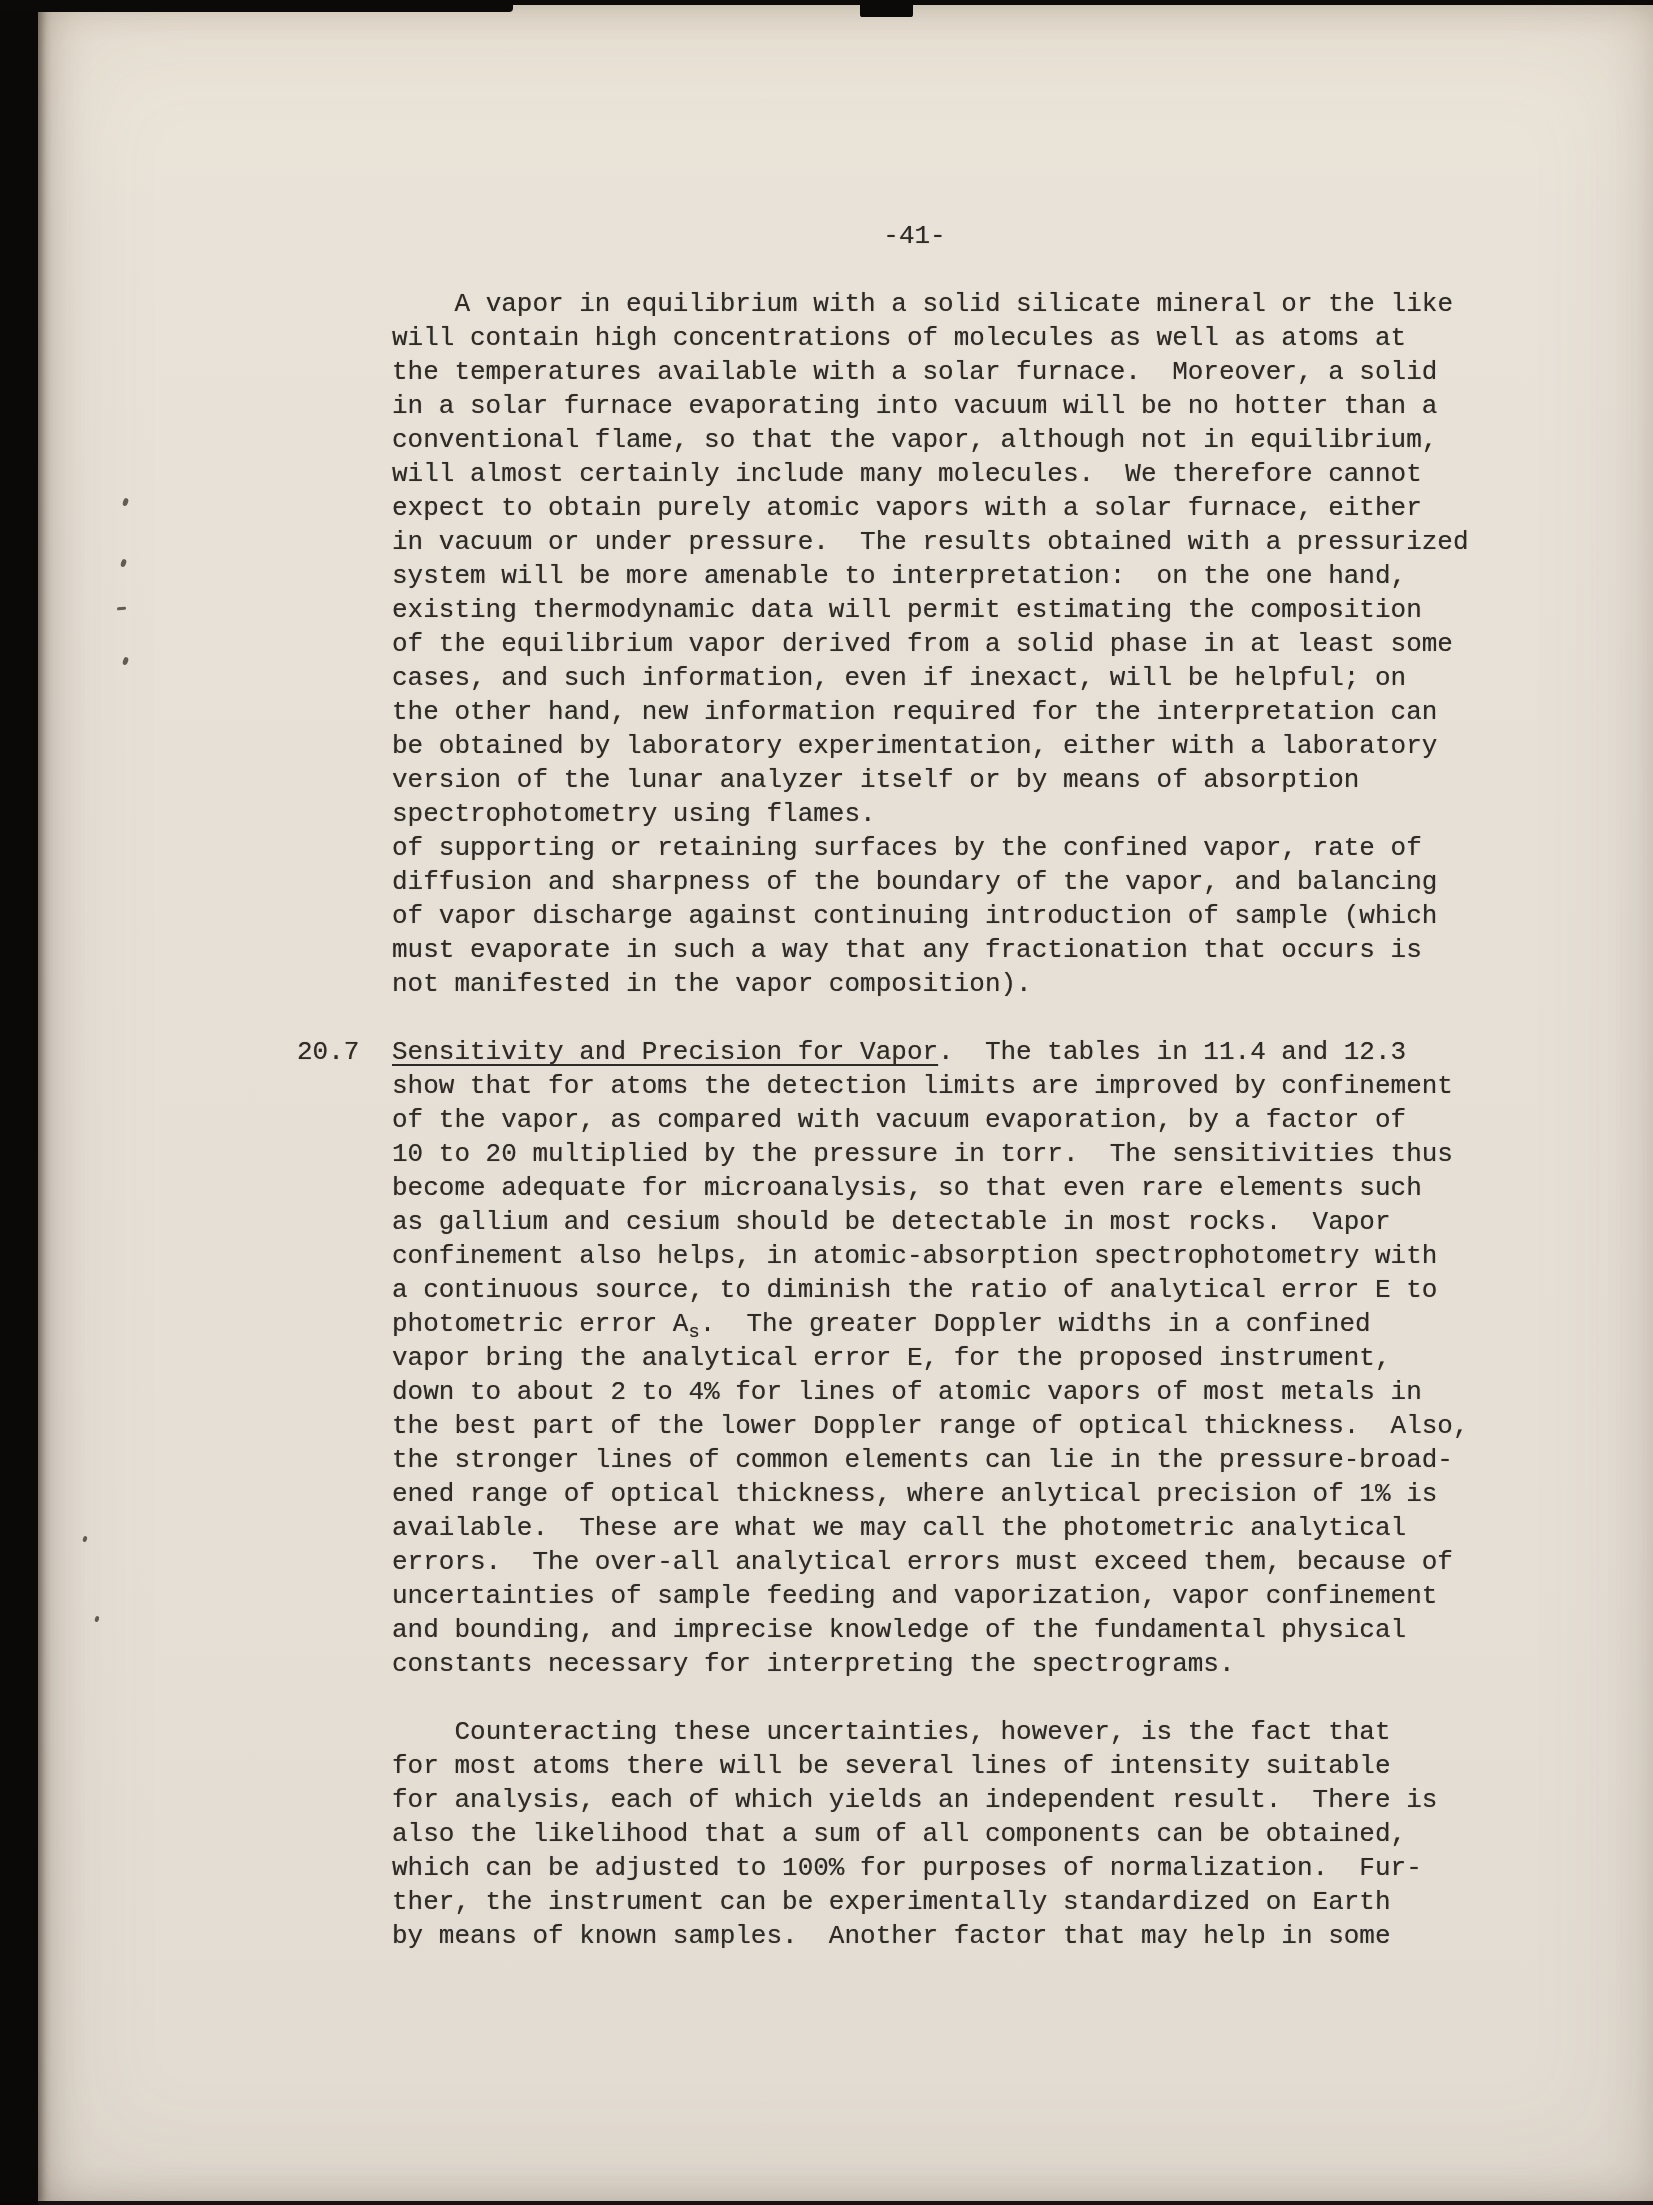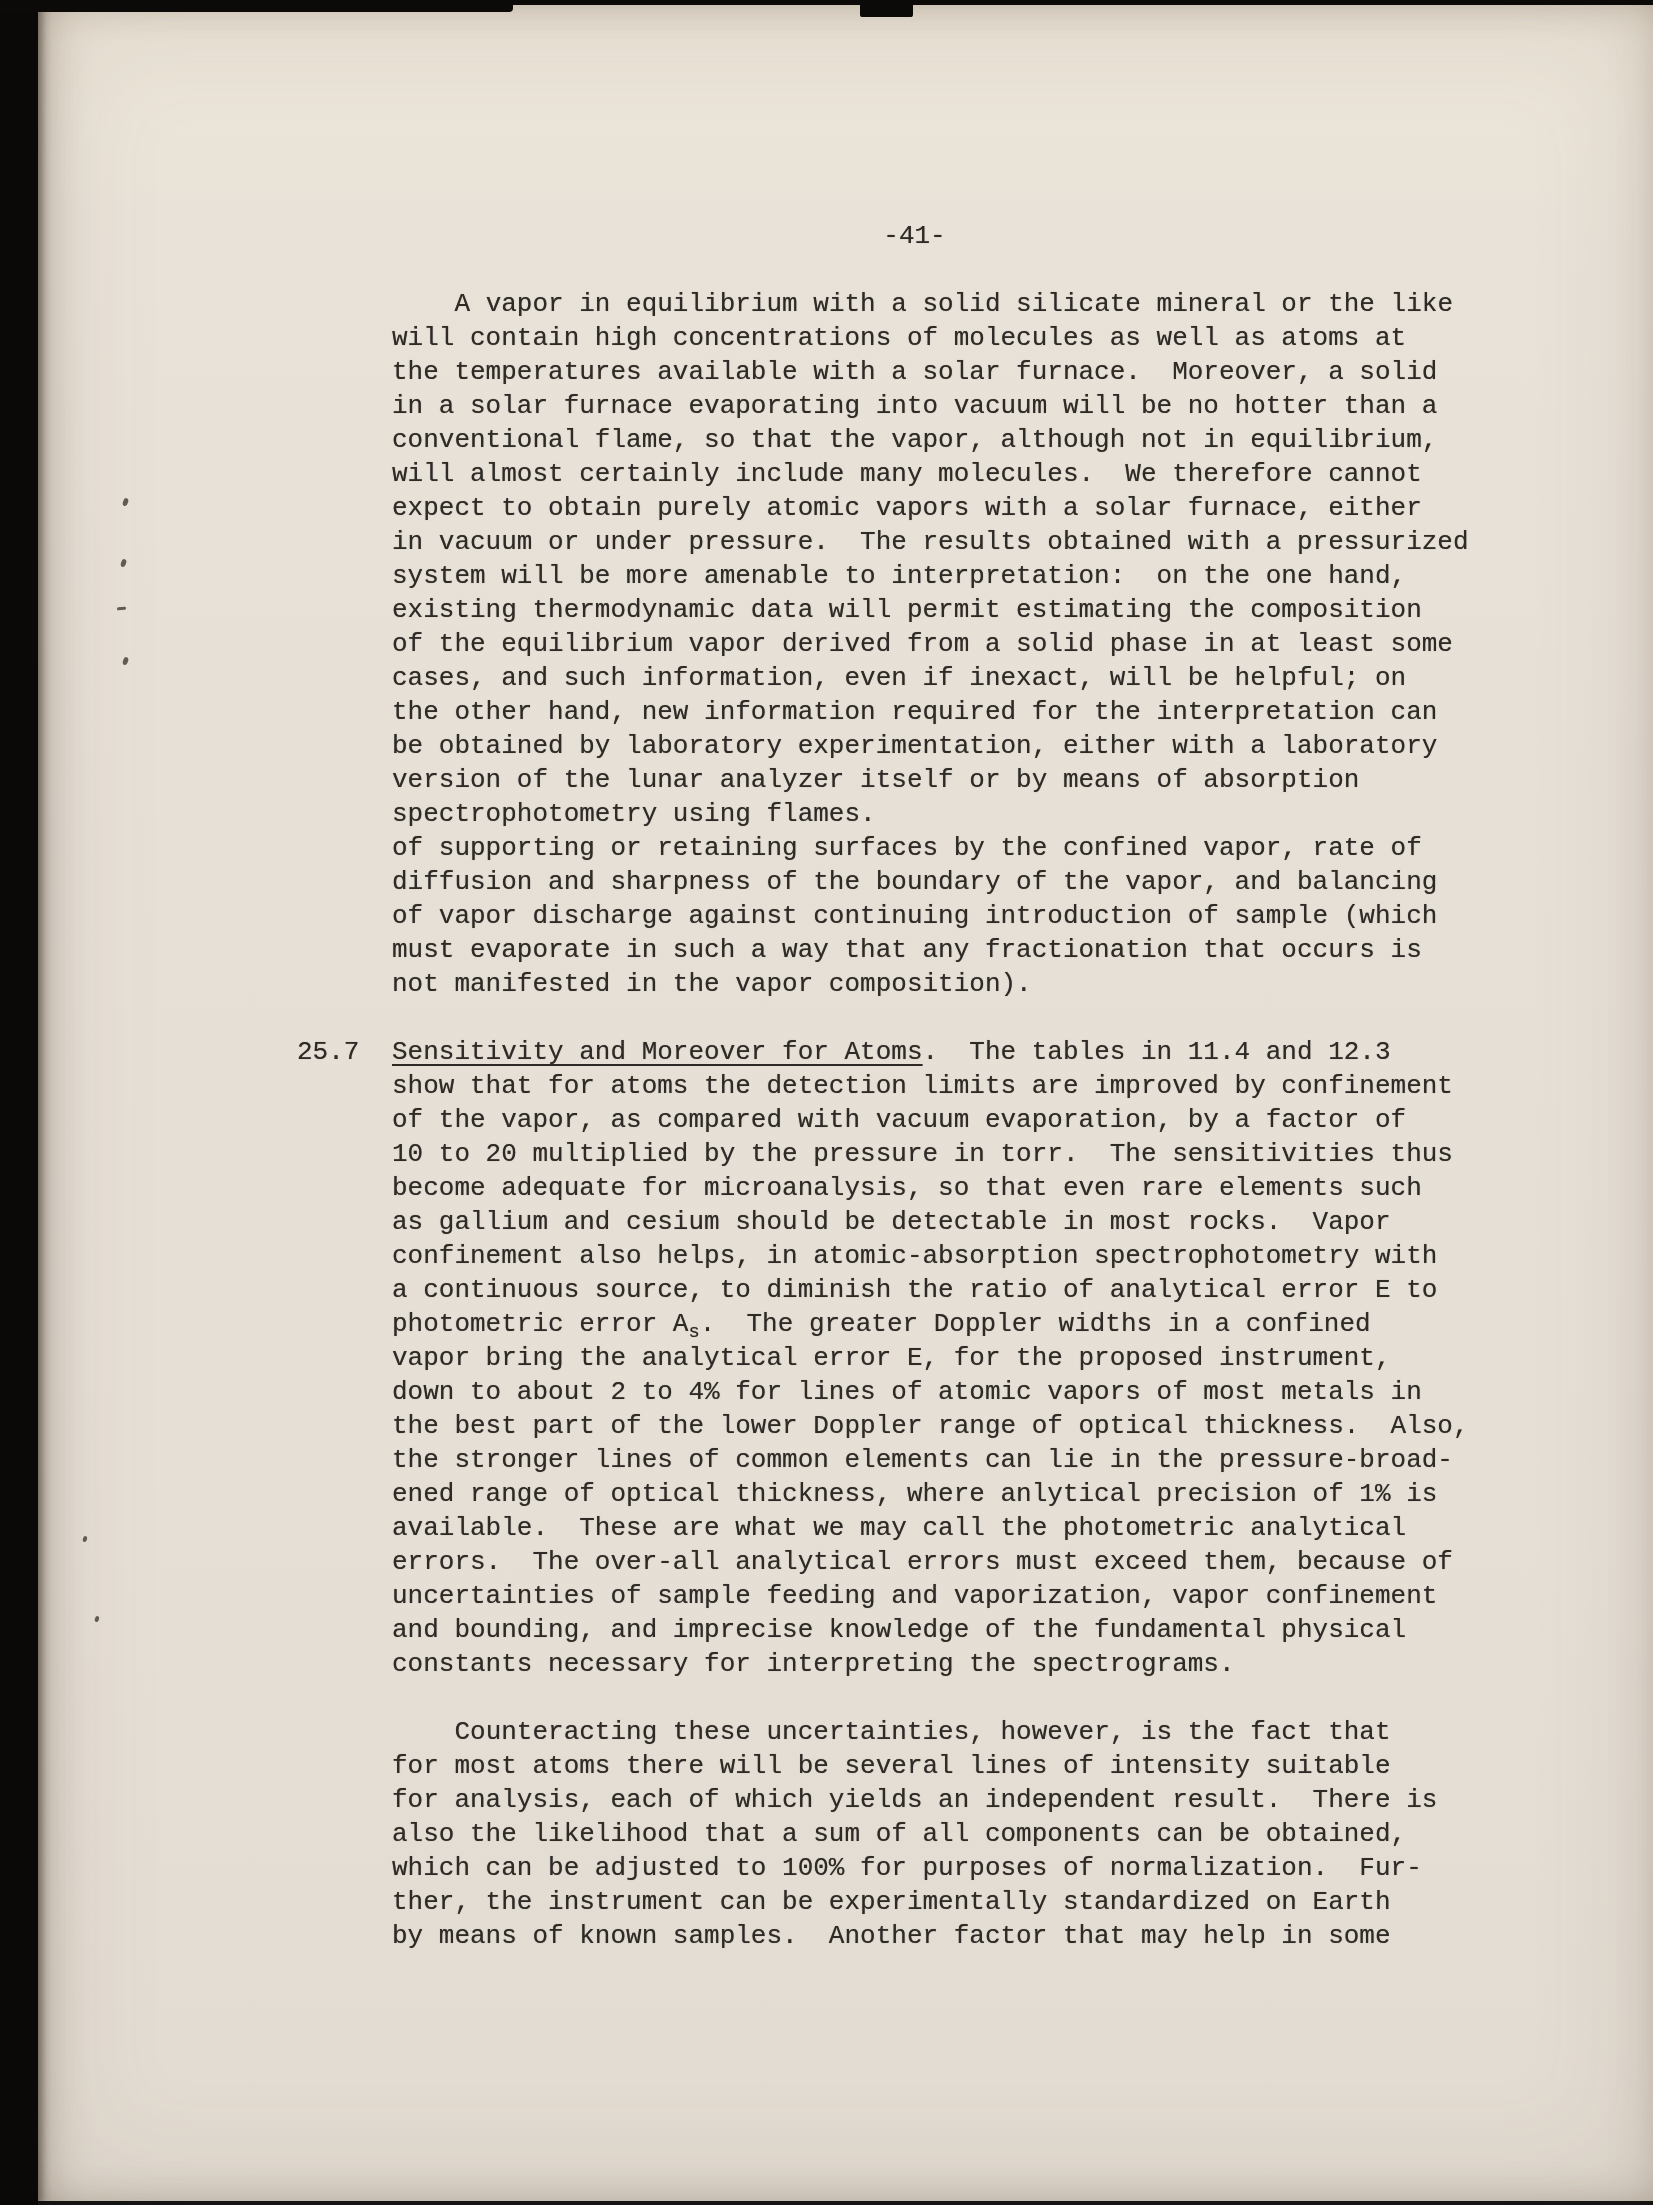--- a/index.html
+++ b/index.html
@@ -157,22 +157,22 @@
 version of the lunar analyzer itself or by means of absorption
 spectrophotometry using flames.</p>
 
       <p class="para">of supporting or retaining surfaces by the confined vapor, rate of
 diffusion and sharpness of the boundary of the vapor, and balancing
 of vapor discharge against continuing introduction of sample (which
 must evaporate in such a way that any fractionation that occurs is
 not manifested in the vapor composition).</p>
 
       <div class="section">
-        <span class="sec-num">25.7</span>
-        <p class="para"><span class="underline">Sensitivity and Moreover for Atoms</span><span>.  The tables in 11.4 and 12.3
+        <span class="sec-num">20.7</span>
+        <p class="para"><span class="underline">Sensitivity and Precision for Vapor</span><span>.  The tables in 11.4 and 12.3
 </span><span>show that for atoms the detection limits are improved by confinement
 of the vapor, as compared with vacuum evaporation, by a factor of
 10 to 20 multiplied by the pressure in torr.  The sensitivities thus
 become adequate for microanalysis, so that even rare elements such
 as gallium and cesium should be detectable in most rocks.  Vapor
 confinement also helps, in atomic-absorption spectrophotometry with
 a continuous source, to diminish the ratio of analytical error E to
 photometric error A</span><sub class="sub">s</sub><span>.  The greater Doppler widths in a confined
 vapor bring the analytical error E, for the proposed instrument,
 down to about 2 to 4% for lines of atomic vapors of most metals in

